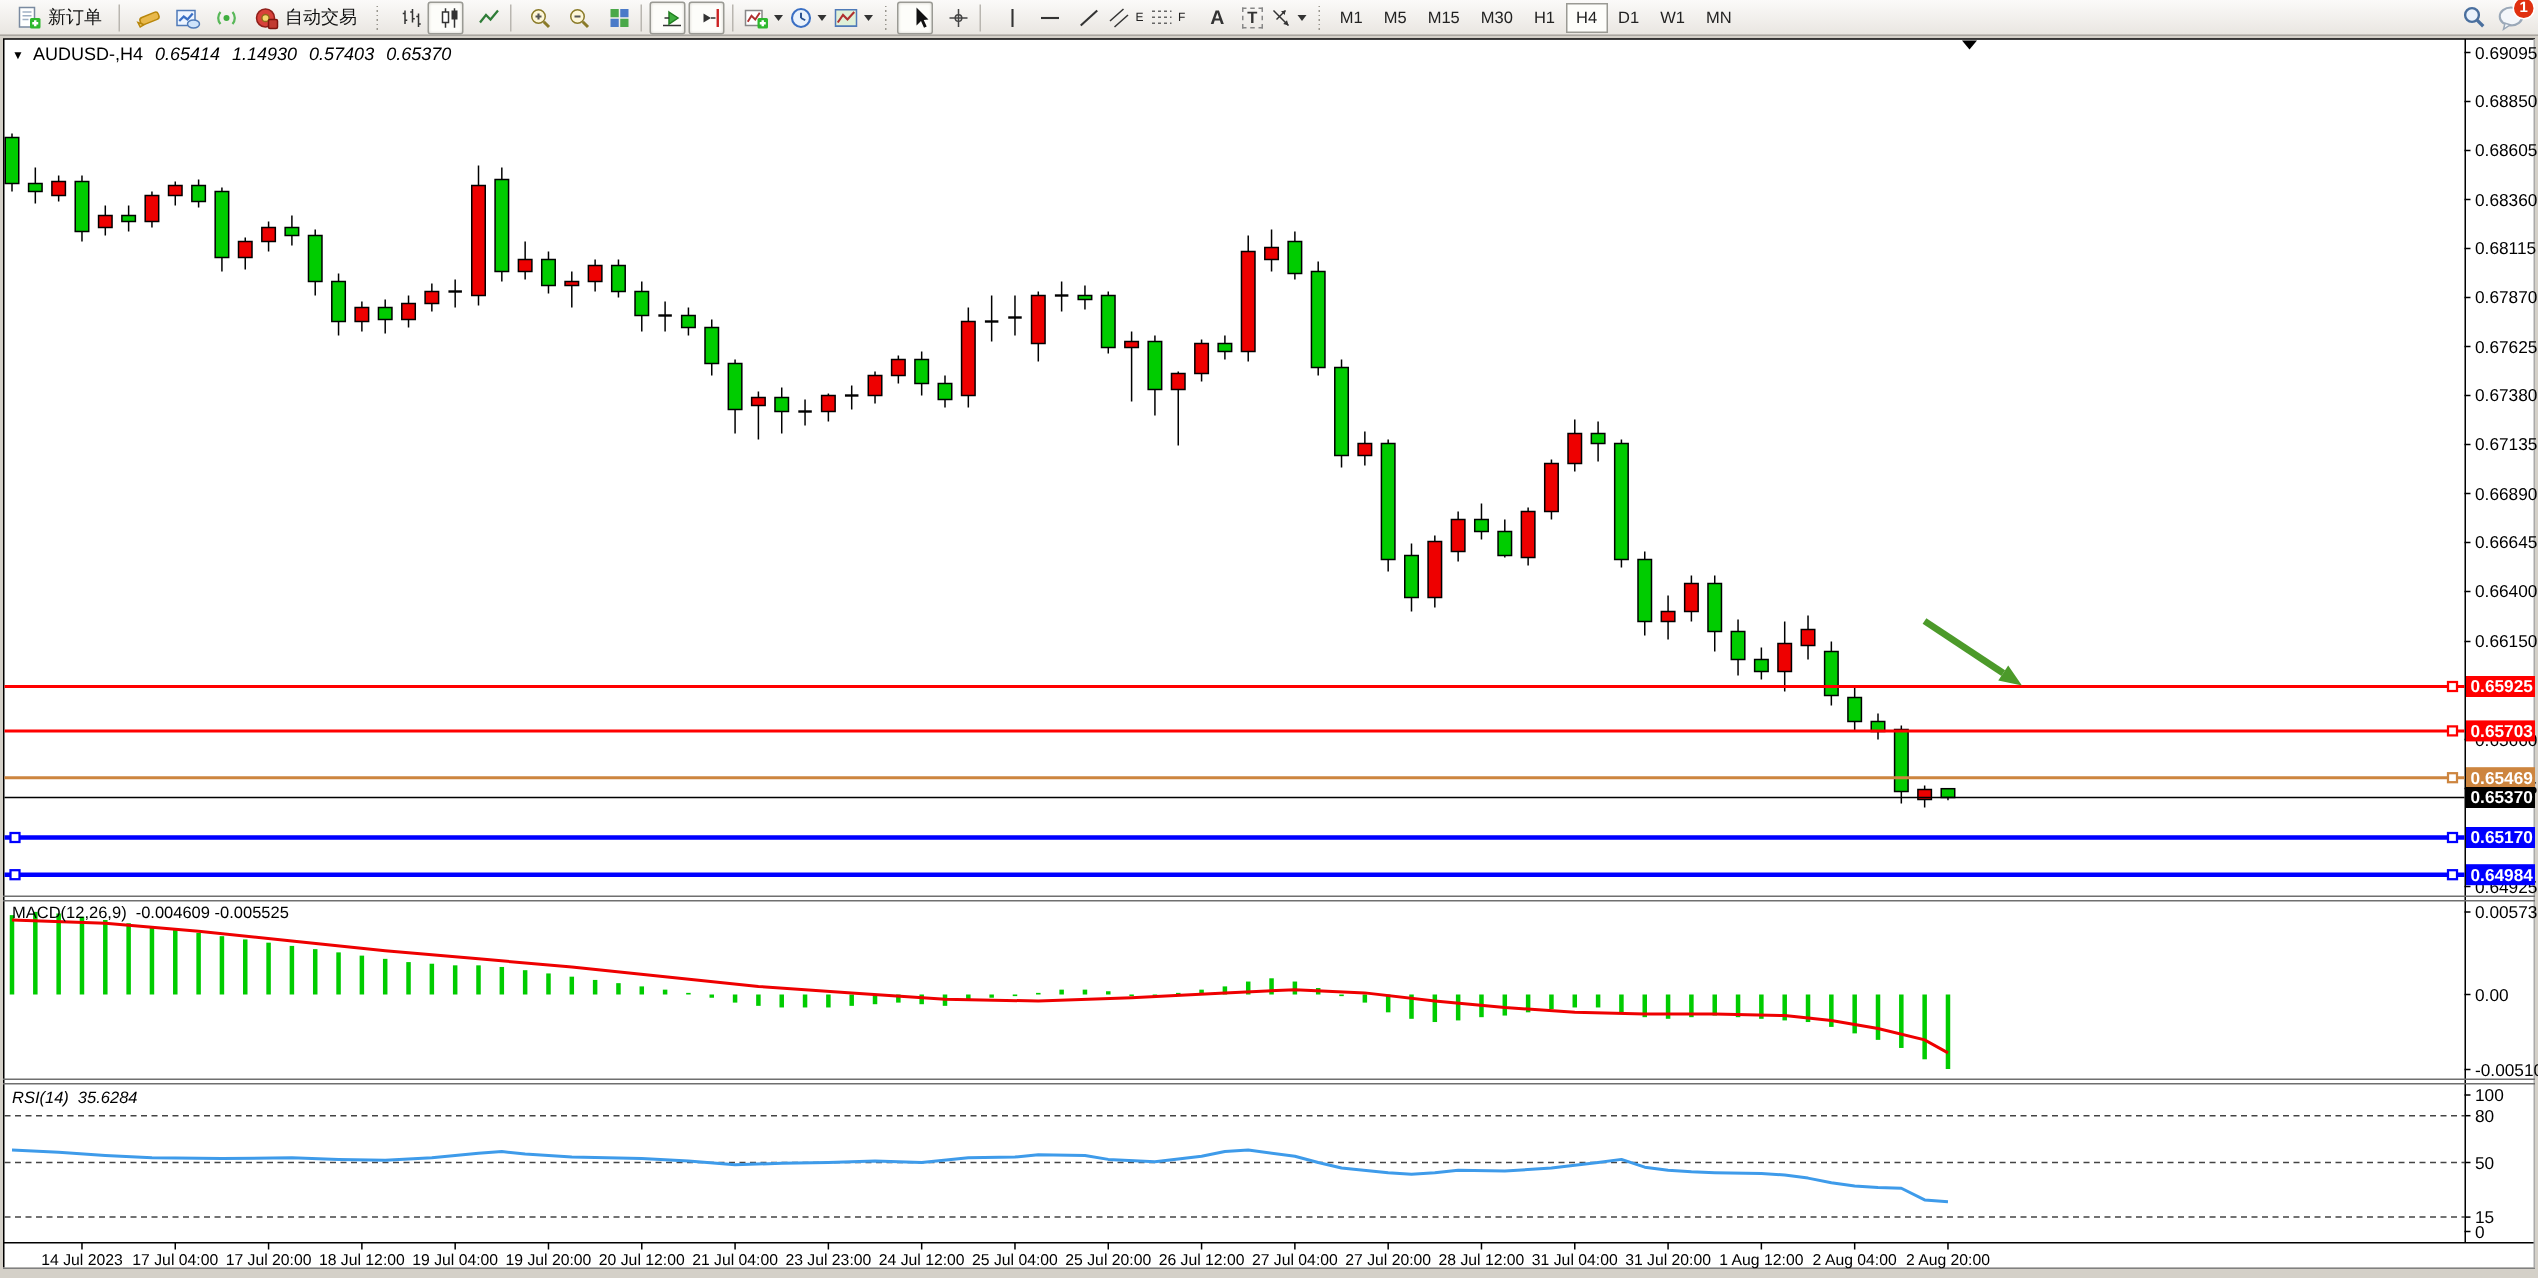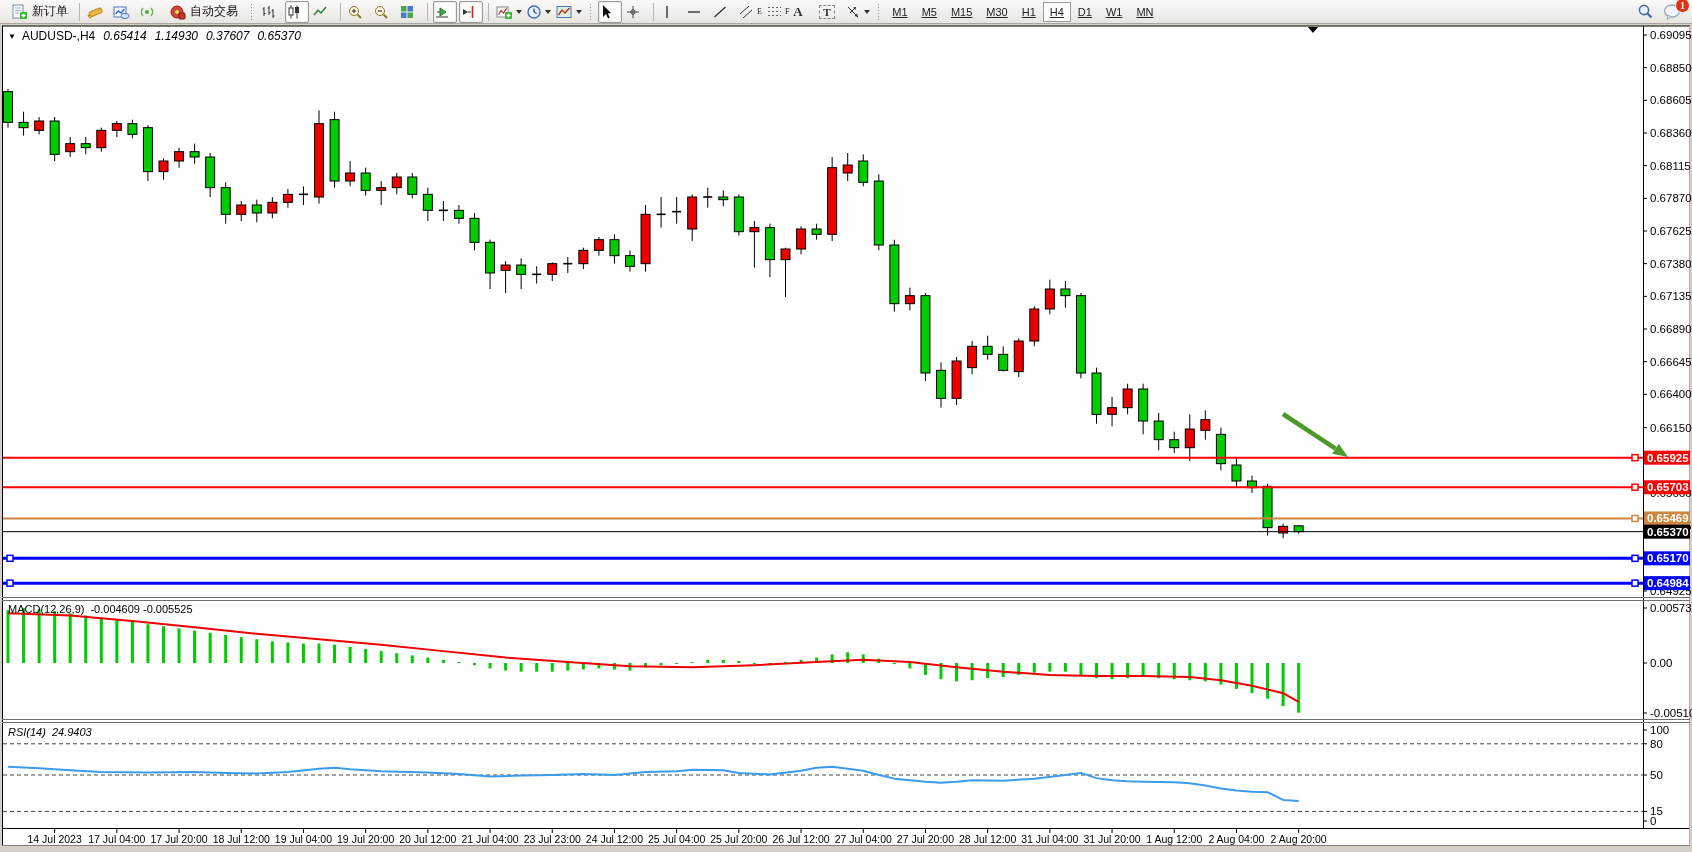--- a/index.html
+++ b/index.html
@@ -2,30 +2,30 @@
 <html><head>
 <meta charset="utf-8">
 <style>
   html,body{margin:0;padding:0;width:1692px;height:852px;overflow:hidden;
     font-family:"Liberation Sans","DejaVu Sans",sans-serif;background:#d4d0c8;}
   #stage{position:relative;width:1692px;height:852px;}
   
   #toolbar{position:absolute;top:0;left:0;width:1692px;height:24px;z-index:10;
     background:linear-gradient(#fbfaf9,#e9e6e1);border-bottom:1px solid #a9a6a0;
     display:flex;align-items:center;padding-left:4px;box-sizing:border-box;}
-  .tb-btn{height:20px;min-width:22px;display:flex;align-items:center;justify-content:space-between;
-    border:1px solid transparent;border-radius:2px;margin:0 1px;font-size:11px;color:#222;font-family:Liberation Serif, serif;}
+  .tb-btn{height:20px;min-width:22px;display:flex;align-items:center;justify-content:flex-end;
+    border:1px solid transparent;border-radius:2px;margin:0 1px;font-size:11px;color:#222;}
   .tb-btn.pressed{background:#fdfdfa;border:1px solid #9a9a94;box-shadow:inset 0 0 2px #cfcdc6;}
   .tb-text{display:flex;align-items:center;gap:4px;padding:0 5px;}
   .tb-label{font-size:12px;color:#111;white-space:nowrap;}
   .sep{width:1px;height:18px;background:#b9b6b0;margin:0 4px;}
   .grip{width:5px;height:16px;margin:0 4px;background-image:repeating-linear-gradient(#9a978f 0 1px,transparent 1px 3px);background-size:1px 100%;background-repeat:repeat-y;background-position:2px 0;}
   .caret{width:0;height:0;border-left:3px solid transparent;border-right:3px solid transparent;border-top:4px solid #333;margin-left:3px;}
   .tf-btn{padding:0 6px;height:18px;display:flex;align-items:center;font-size:11px;color:#222;
-    border:1px solid transparent;margin:0;text-decoration:underline;}
+    border:1px solid transparent;margin:0;}
   .tf-btn.pressed{background:#fdfdfa;border:1px solid #9a9a94;}
   #tb-right{margin-left:auto;display:flex;align-items:center;margin-right:6px;position:relative;}
   #chat-badge{position:absolute;top:-4px;right:-6px;background:#e03010;color:#fff;font-size:10px;
     font-weight:bold;border-radius:8px;min-width:13px;height:13px;display:flex;align-items:center;
     justify-content:center;border:1px solid #fff;}
   .ico{display:block;}
   
   #chart-title{position:absolute;top:29px;left:8px;z-index:5;font-size:12px;color:#000;display:flex;gap:6px;align-items:center;}
   #chart-title .q{margin-left:2px;font-style:italic;}
   .pane-label{position:absolute;left:8px;z-index:5;font-size:11px;color:#000;display:flex;gap:6px;align-items:center;}
@@ -248,30 +248,30 @@
         <span id="chat-badge">1</span>
       </div>
     </div>
   </div>
 
   <div id="chart-title">
     <span style="font-size:8px;">▼</span>
     <span>AUDUSD-,H4</span>
     <span class="q">0.65414</span>
     <span class="q">1.14930</span>
-    <span class="q">0.37607</span>
+    <span class="q">0.57403</span>
     <span class="q">0.65370</span>
   </div>
   <div class="pane-label" style="top:603px;">
     <span>MACD(12,26,9)</span>
     <span>-0.004609 -0.005525</span>
   </div>
   <div class="pane-label" style="top:726px;font-style:italic;">
     <span>RSI(14)</span>
-    <span>24.9403</span>
+    <span>35.6284</span>
   </div>
 
   <svg id="svg-root" width="1692" height="852" font-family="&quot;Liberation Sans&quot;,&quot;DejaVu Sans&quot;,sans-serif">
       <rect x="2" y="26" width="1688" height="819" fill="#ffffff"></rect>
       <g stroke="#000">
         <line x1="2" y1="26" x2="1690" y2="26"></line>
         <line x1="2.5" y1="26" x2="2.5" y2="845"></line>
         <line x1="1643.5" y1="26" x2="1643.5" y2="828"></line>
         <line x1="2" y1="828.5" x2="1690" y2="828.5"></line>
         <line x1="1689.5" y1="26" x2="1689.5" y2="845" stroke="#aaa"></line>

